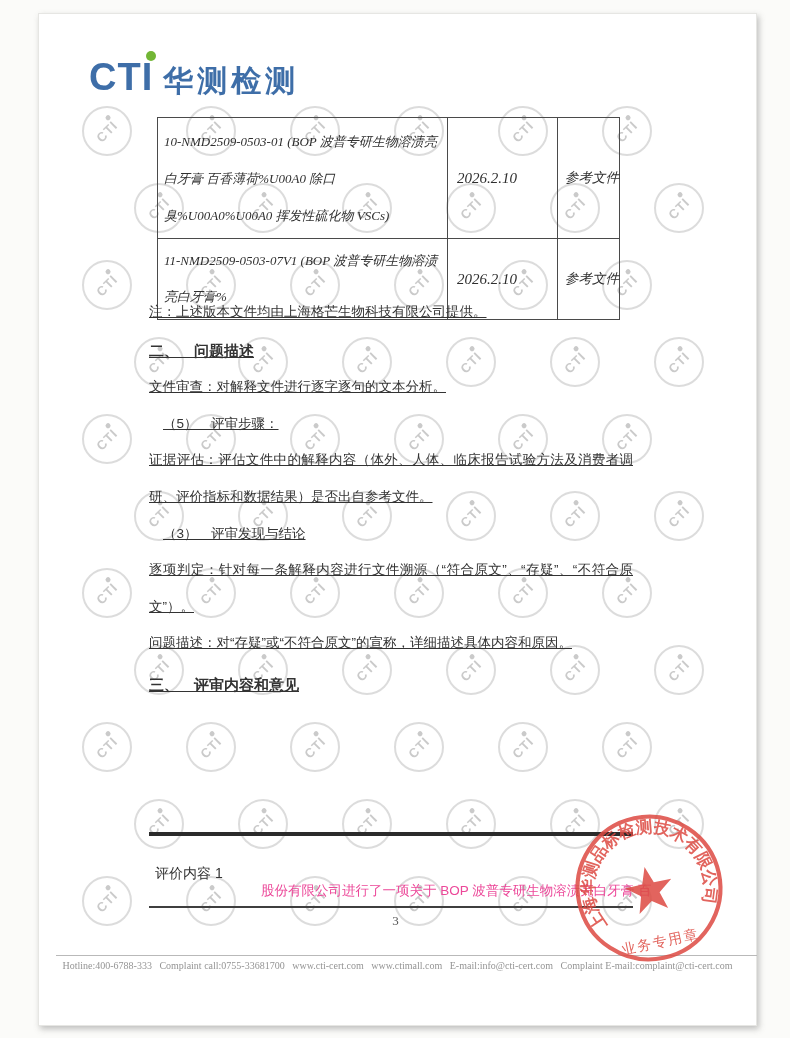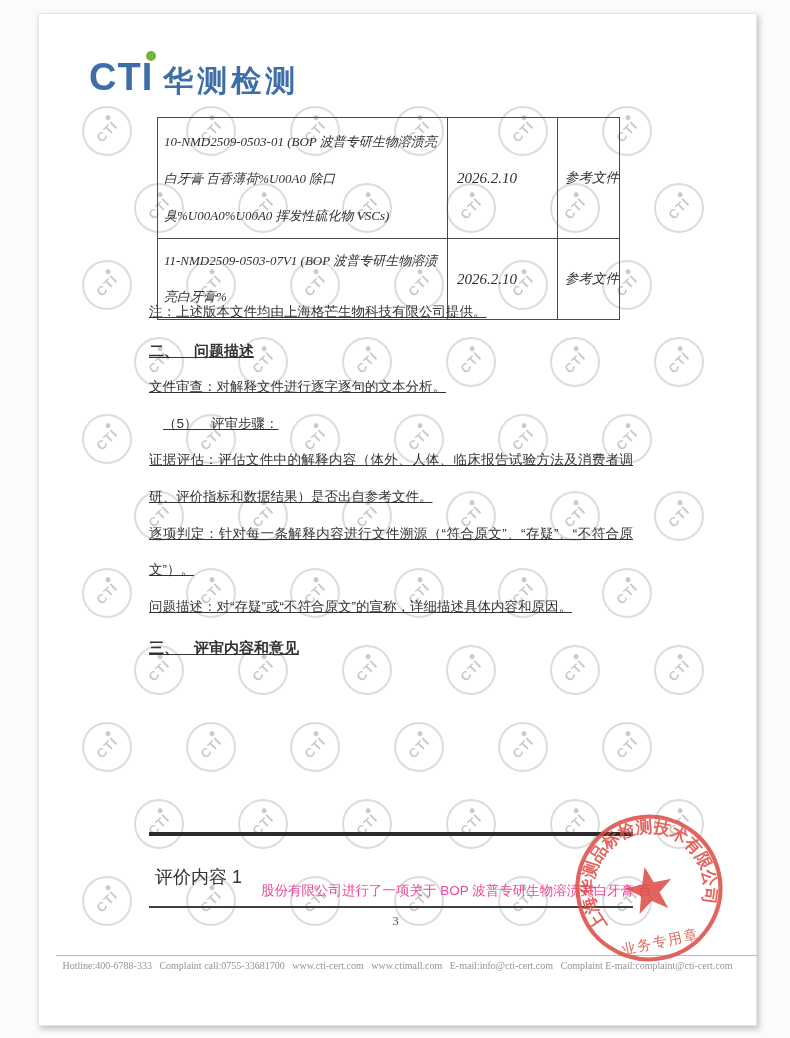--- a/index.html
+++ b/index.html
@@ -67,21 +67,21 @@
     font-size:13.5px;line-height:36.6px;color:#333333;
   }
   .doc-body p{margin:0;text-align:justify;text-decoration:underline;}
   .doc-body .sub{padding-left:14px;text-align:left;}
   .doc-body .hd{font-weight:bold;font-size:15px;text-align:left;}
   .doc-body .hd2{margin-top:2px;}
   .doc-body .hd3{margin-top:5px;}
   
   .rule-heavy{position:absolute;left:110px;top:818px;width:484px;height:4px;background:#2b2b2b;z-index:1;}
   .rule-mid{position:absolute;left:110px;top:892px;width:484px;height:2px;background:#3f3f3f;z-index:1;}
-  .review-label{position:absolute;left:116px;top:851px;font-size:18px;color:#333;z-index:1;}
+  .review-label{position:absolute;left:116px;top:851px;font-size:14px;color:#333;z-index:1;}
   .review-line1{position:absolute;left:248px;top:832px;font-size:13.5px;color:#333;z-index:1;}
   .review-line2{position:absolute;left:222px;top:868px;font-size:13.5px;color:#ec4899;z-index:1;}
   
   .page-num{
     position:absolute;left:118px;top:899px;width:477px;text-align:center;z-index:1;
     font-family:"Liberation Serif",serif;font-size:13px;color:#555;
   }
   .footer-rule{position:absolute;left:17px;top:941px;width:701px;height:1px;background:#b9b9b9;z-index:1;}
   .footer-text{
     position:absolute;left:0;top:946px;width:717px;text-align:center;z-index:1;
@@ -323,20 +323,21 @@
         </tr>
       </tbody>
     </table>
 
     <div class="doc-body">
       <p>注：上述版本文件均由上海格芒生物科技有限公司提供。</p>
       <p class="hd hd2">二、　问题描述</p>
       <p>文件审查：对解释文件进行逐字逐句的文本分析。</p>
       <p class="sub">（5）　评审步骤：</p>
       <p>证据评估：评估文件中的解释内容（体外、人体、临床报告试验方法及消费者调研、评价指标和数据结果）是否出自参考文件。</p>
+      <p class="sub">（3）　评审发现与结论</p>
       <p>逐项判定：针对每一条解释内容进行文件溯源（“符合原文”、“存疑”、“不符合原文”）。</p>
       <p>问题描述：对“存疑”或“不符合原文”的宣称，详细描述具体内容和原因。</p>
       <p class="hd hd3">三、　评审内容和意见</p>
     </div>
 
     <div class="rule-heavy"></div>
     <div class="review-label">评价内容 1</div>
     <div class="review-line2">股份有限公司进行了一项关于 BOP 波普专研生物溶渍亮白牙膏 百</div>
     <div class="rule-mid"></div>
 

